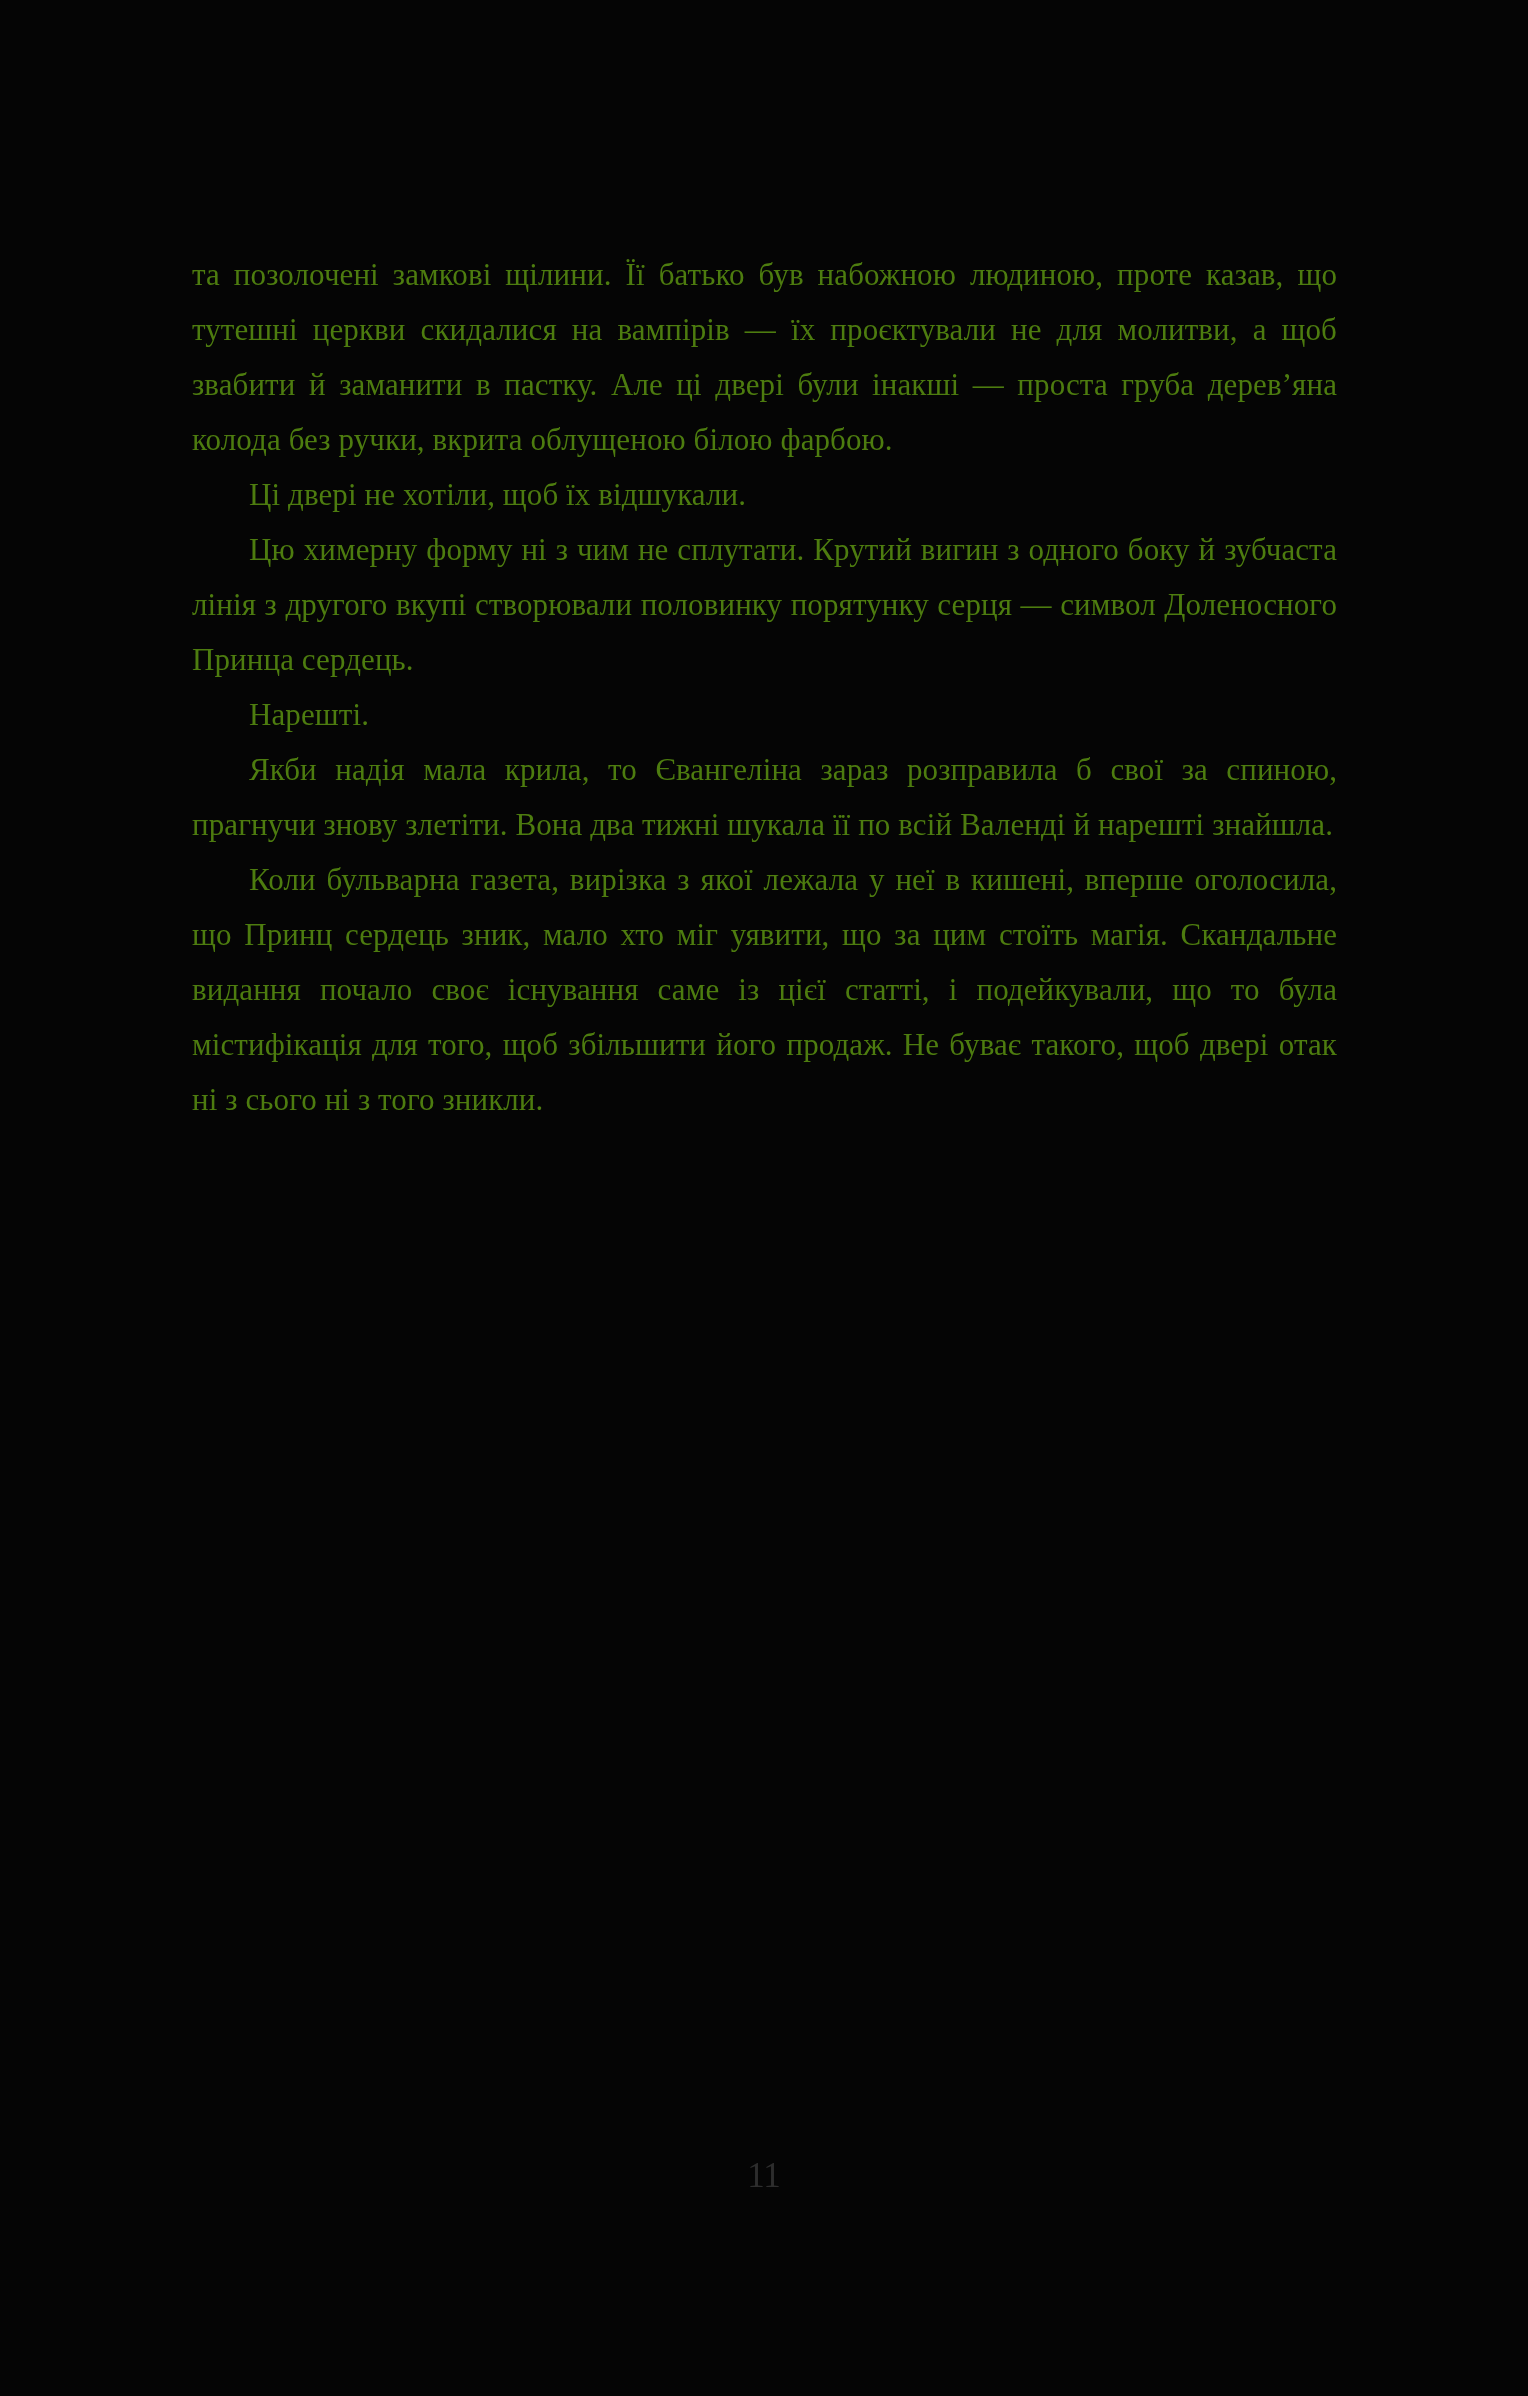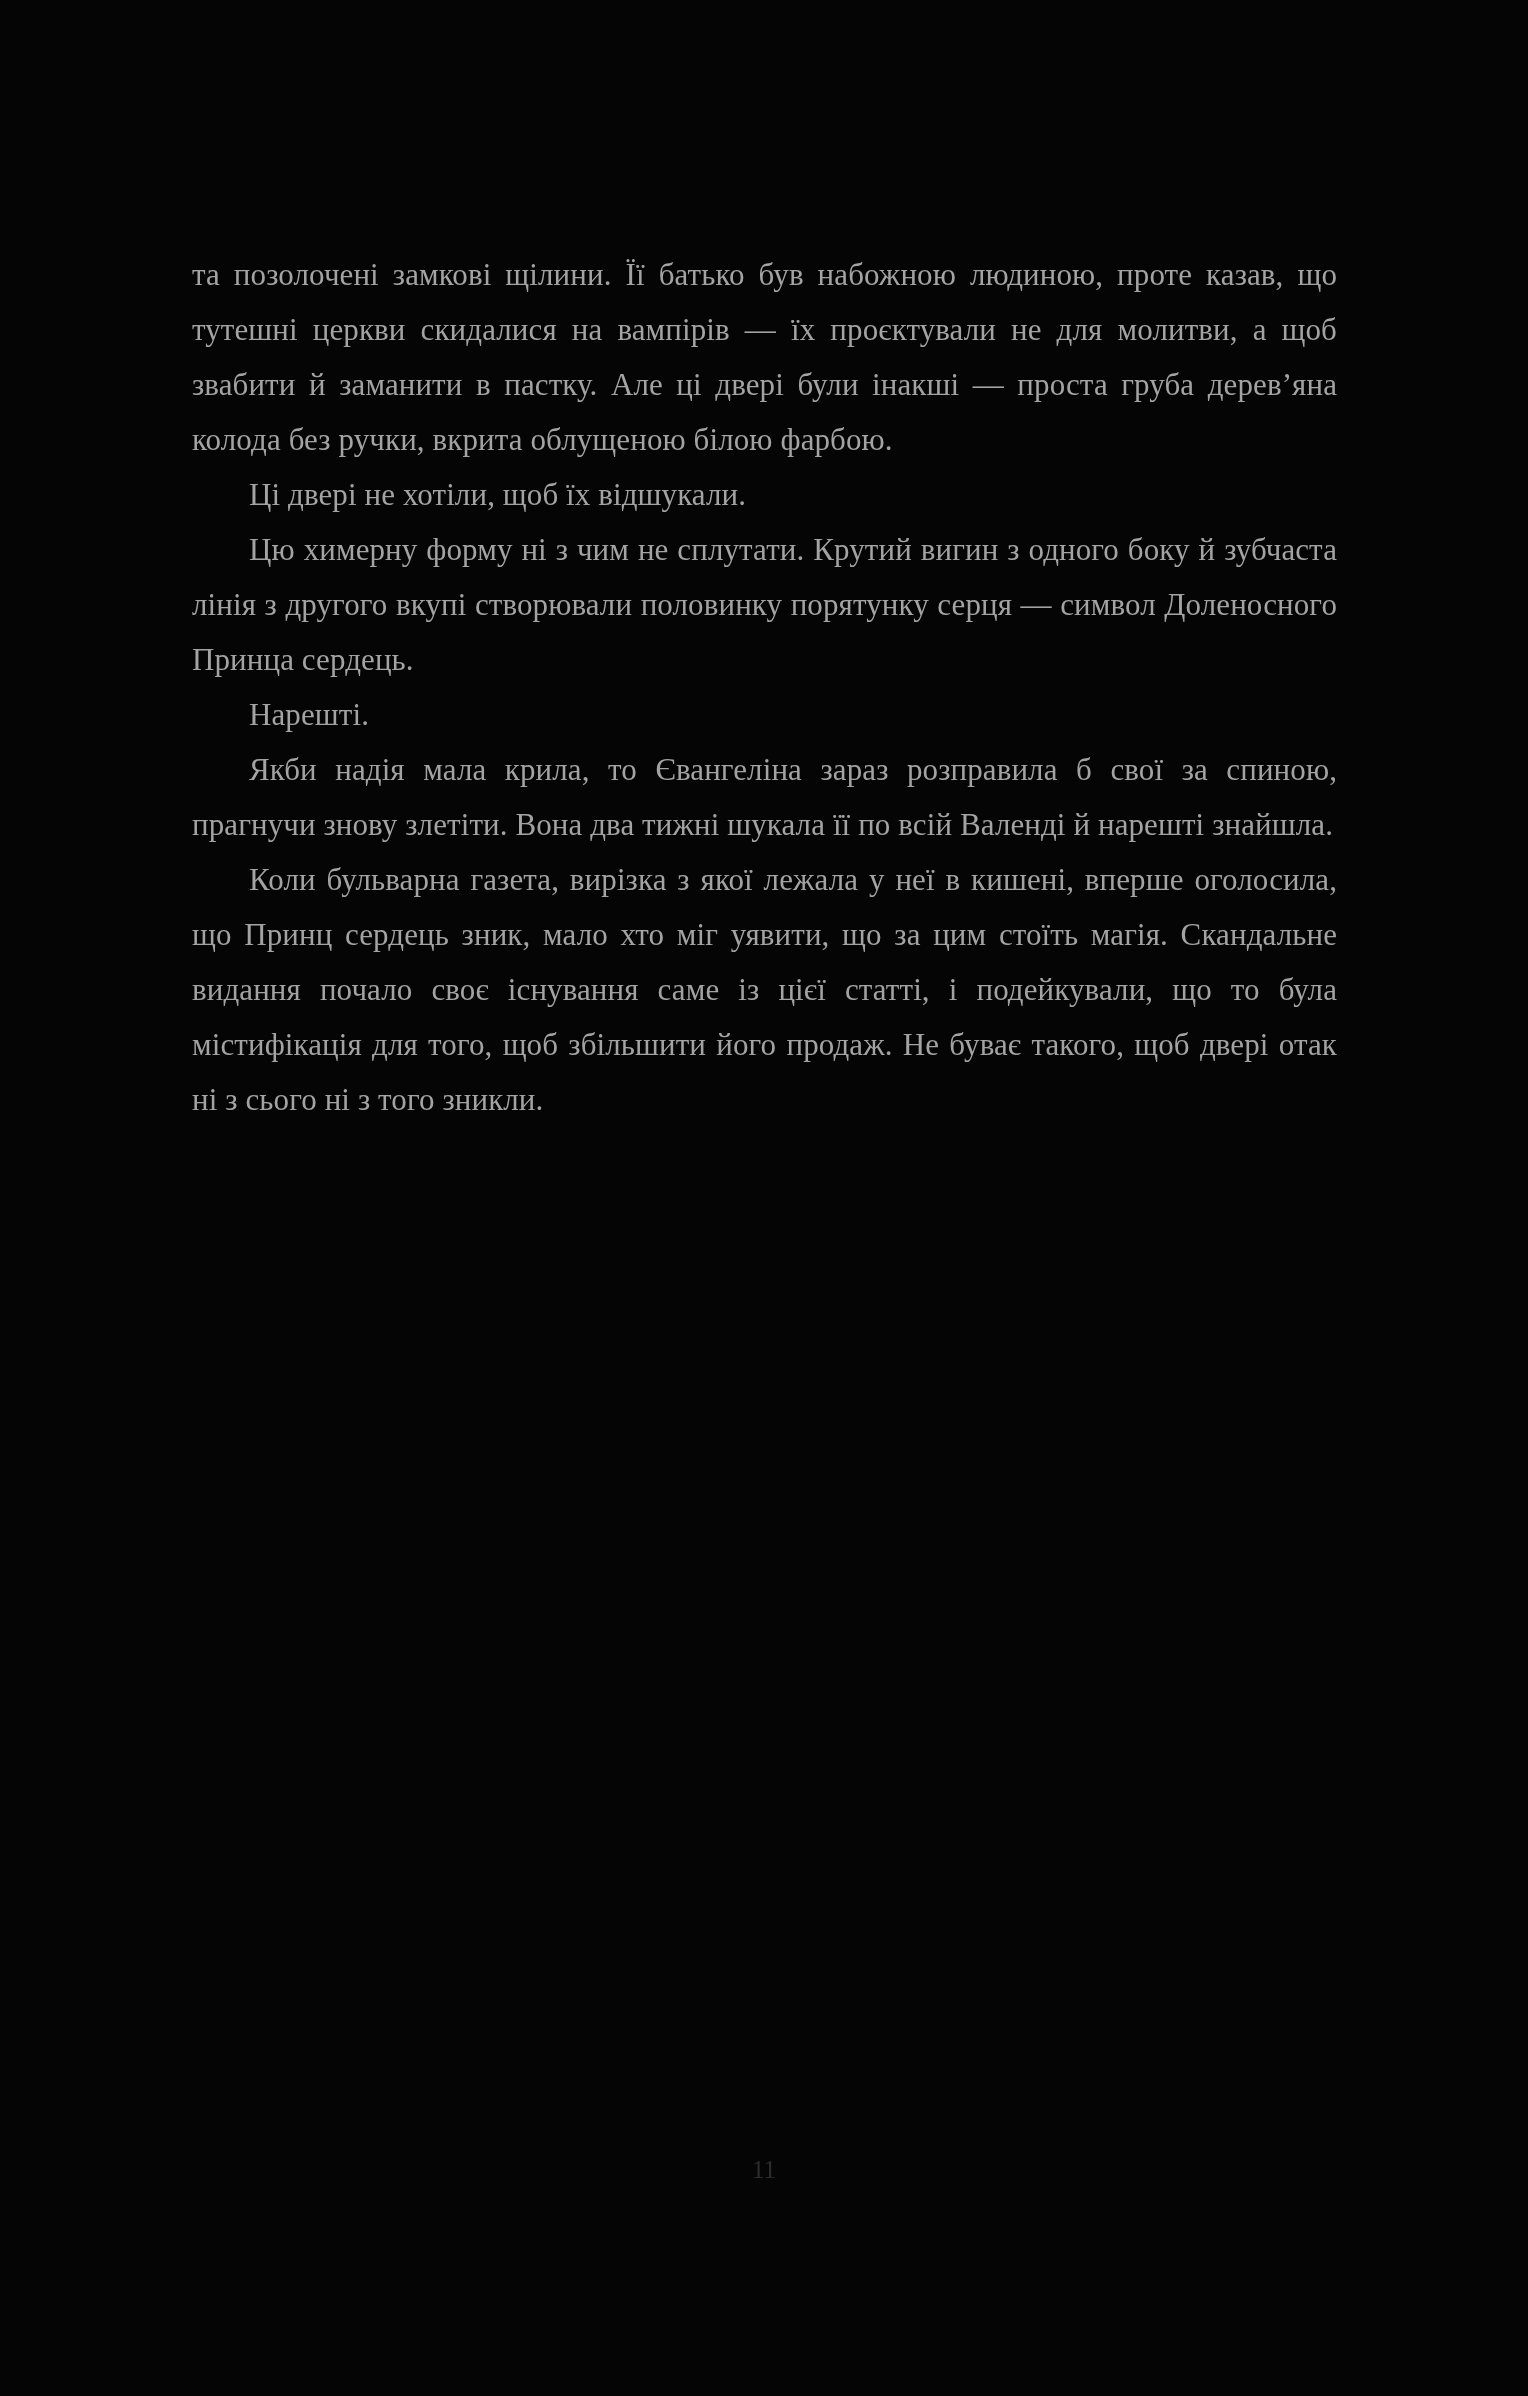--- a/index.html
+++ b/index.html
@@ -15,42 +15,42 @@
     overflow: hidden;
   }
   .text-column {
     position: absolute;
     left: 192px;
     top: 247px;
     width: 1145px;
     font-family: "Liberation Serif", "DejaVu Serif", serif;
     font-size: 31px;
     line-height: 55px;
-    color: #a3a3a3;
+    color: #4d7c0f;
     text-align: justify;
     text-justify: inter-word;
     letter-spacing: 0.1px;
   }
   .text-column p {
     margin: 0;
   }
   .text-column p.indent {
     text-indent: 57px;
   }
   .text-column p.first {
     text-indent: 0;
   }
   .folio {
     position: absolute;
     left: 0;
     top: 2156px;
     width: 1528px;
     text-align: center;
     font-family: "Liberation Serif", "DejaVu Serif", serif;
-    font-size: 25px;
+    font-size: 35px;
     color: #2d2d2d;
   }
 </style>
 </head>
 <body>
 
 <div class="page">
 
   <div class="text-column">
     <p class="first">та позолочені замкові щілини. Її батько був набожною людиною, проте казав, що тутешні церкви скидалися на вампірів — їх проєктували не для молитви, а щоб звабити й заманити в пастку. Але ці двері були інакші — проста груба дерев’яна колода без ручки, вкрита облущеною білою фарбою.</p>

